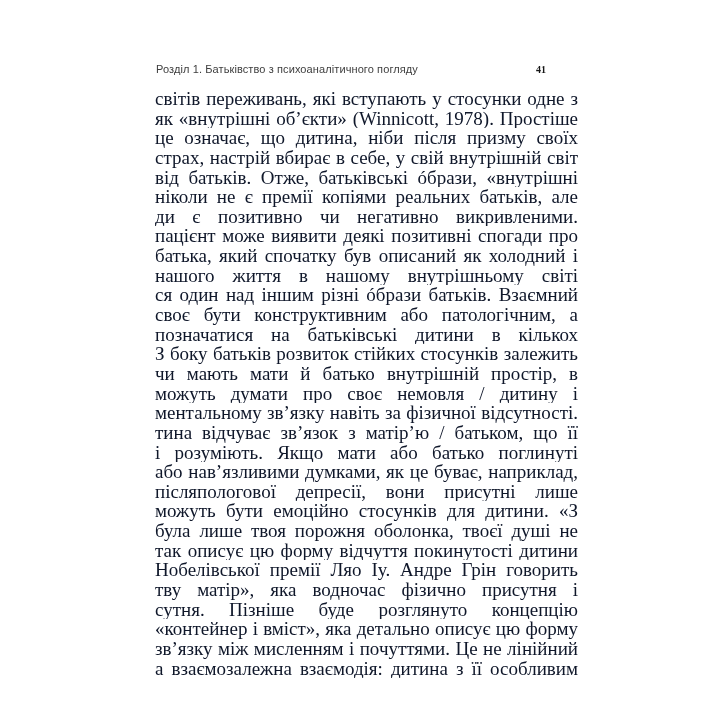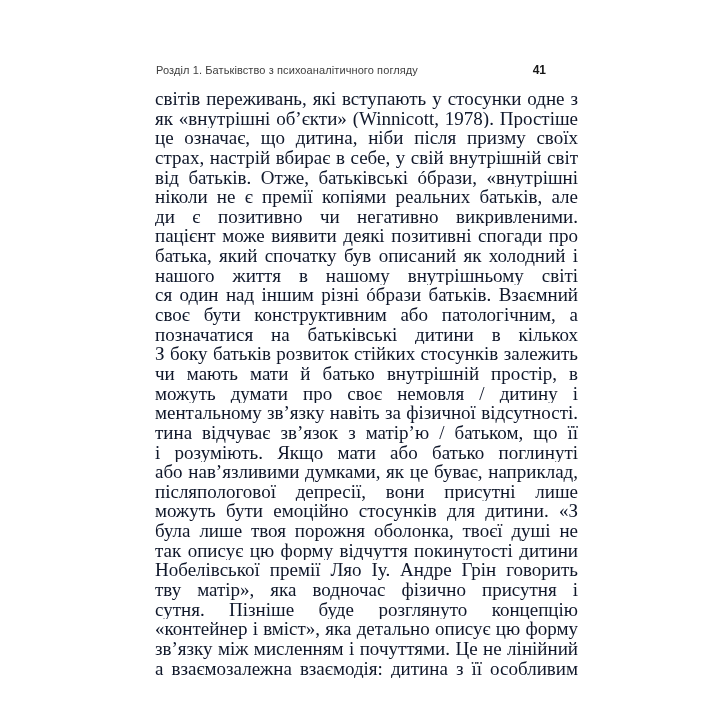--- a/index.html
+++ b/index.html
@@ -26,23 +26,24 @@
     align-items: baseline;
     font-family: "Liberation Sans", "DejaVu Sans", sans-serif;
   }
   .chapter-title {
     font-size: 11px;
     color: #3d3d3d;
     letter-spacing: 0.1px;
     white-space: nowrap;
   }
   .page-number {
-    font-size: 12px;
+    font-size: 10px;
     font-weight: 700;
     color: #161616;
+    font-family: Liberation Serif, serif;
   }
   .text-block {
     position: absolute;
     left: 155px;
     top: 58px;
     width: 423px;
     color: #0f172a;
     font-size: 19px;
   }
   .text-line {

